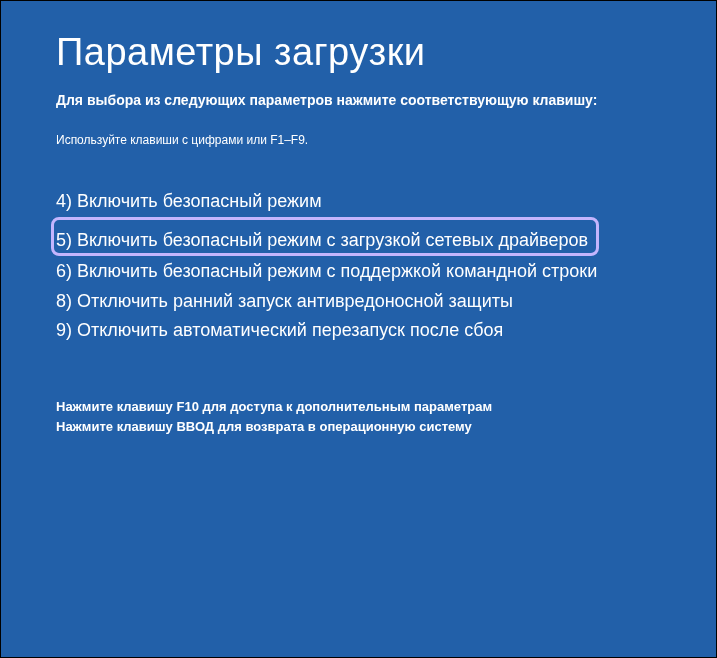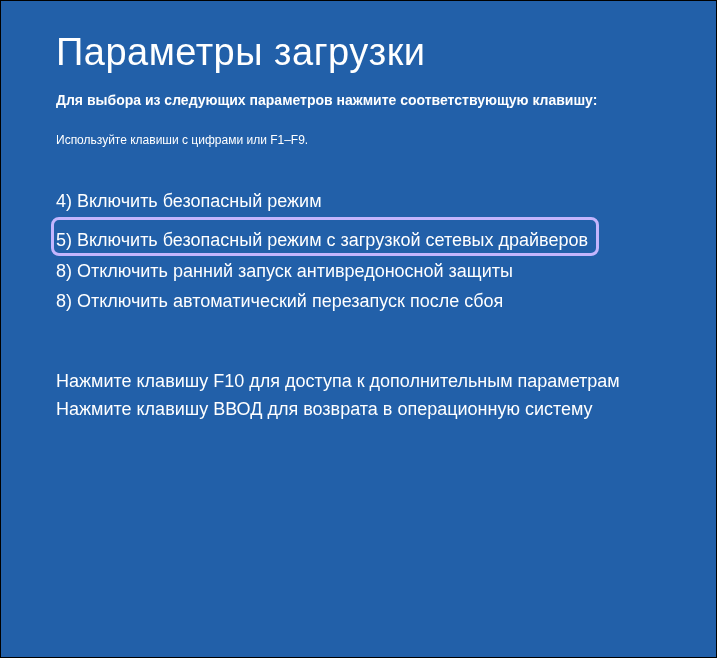--- a/index.html
+++ b/index.html
@@ -47,37 +47,38 @@
       display: inline-block;
       border: 3px solid #c4b5fd;
       border-radius: 8px;
       padding: 8px 8px 0px 2px;
       margin-left: -5px;
       line-height: 1.4;
       margin-top: 1px;
       margin-bottom: 1px;
     }
     .footer {
-      font-size: 18px;
-      font-weight: 400;
+      font-size: 13px;
+      font-weight: 700;
       line-height: 1.55;
     }
   </style>
 </head>
 <body>
 
 <div class="title">Параметры загрузки</div>
 
 <div class="instruction">Для выбора из следующих параметров нажмите соответствующую клавишу:</div>
 
 <div class="hint">Используйте клавиши с цифрами или F1–F9.</div>
 
 <div class="options">
   <div class="option-item">4) Включить безопасный режим</div>
   <div class="option-item highlighted">5) Включить безопасный режим с загрузкой сетевых драйверов</div>
+  <div class="option-item">6) Включить безопасный режим с поддержкой командной строки</div>
   <div class="option-item">8) Отключить ранний запуск антивредоносной защиты</div>
-  <div class="option-item">8) Отключить автоматический перезапуск после сбоя</div>
+  <div class="option-item">9) Отключить автоматический перезапуск после сбоя</div>
 </div>
 
 <div class="footer">
   <div>Нажмите клавишу F10 для доступа к дополнительным параметрам</div>
   <div>Нажмите клавишу ВВОД для возврата в операционную систему</div>
 </div>
 
 </body></html>

